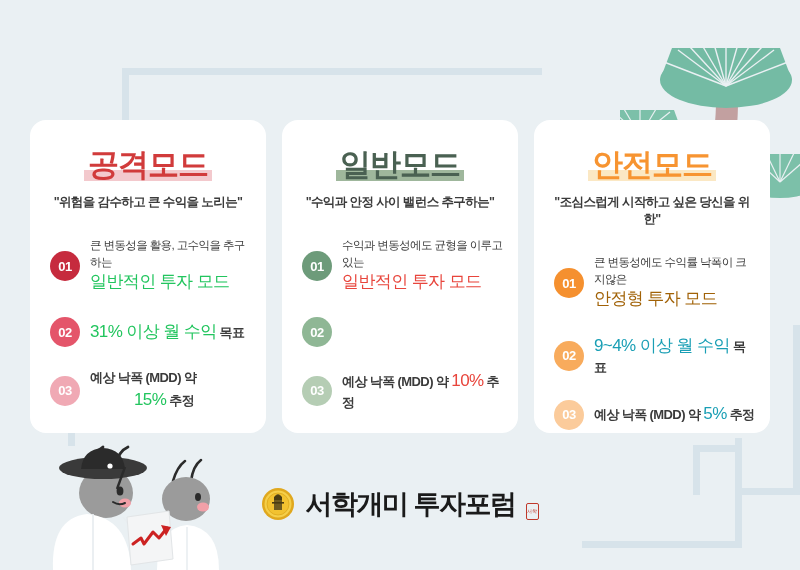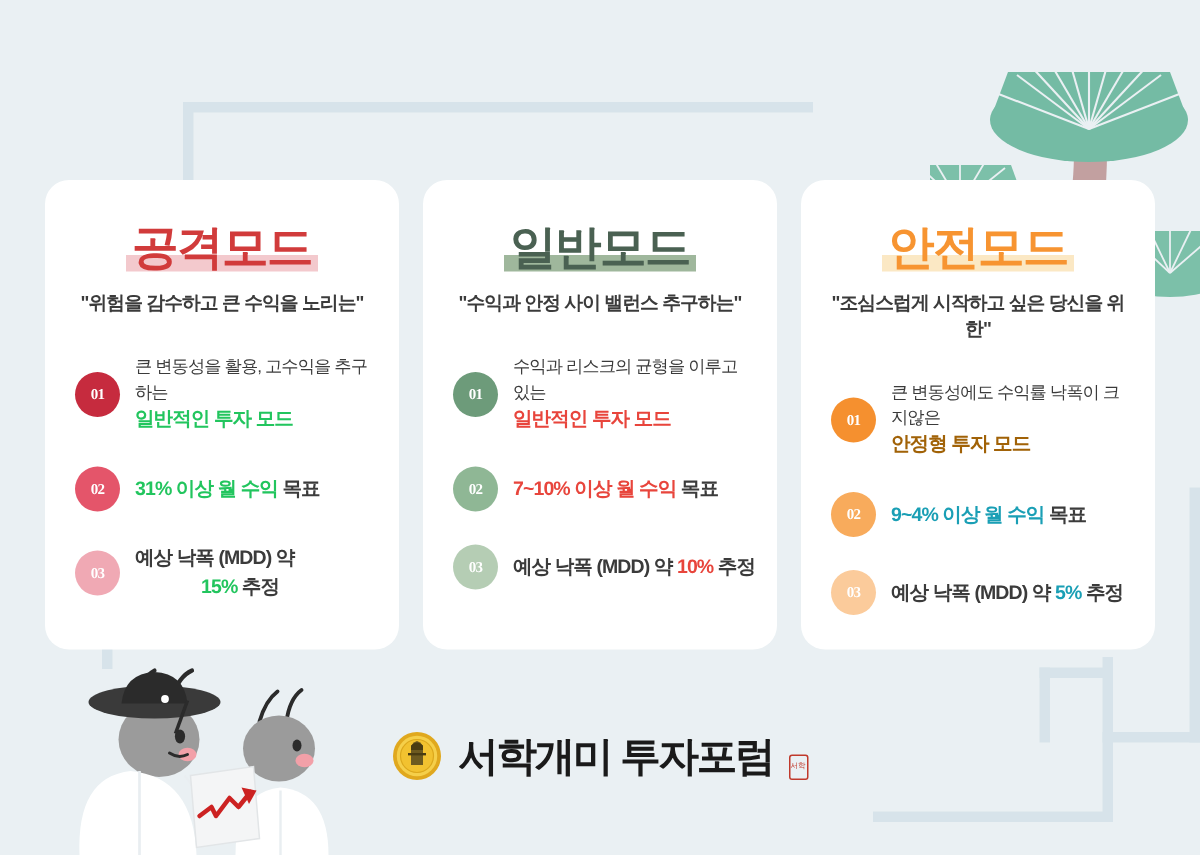--- a/index.html
+++ b/index.html
@@ -86,36 +86,35 @@
     align-items: center;
     gap: 10px;
     padding-left: 6px;
   }
   .badge {
     flex: 0 0 auto;
     width: 30px;
     height: 30px;
     border-radius: 50%;
     color: #fff;
-    font-size: 10px;
+    font-size: 13px;
     font-weight: bold;
     display: flex;
     align-items: center;
     justify-content: center;
     letter-spacing: -0.5px;
-    font-family: Liberation Serif, serif;
   }
   .item-text {
     font-size: 11.5px;
     color: #3b3b3b;
     line-height: 1.45;
     letter-spacing: -0.6px;
   }
   .item-text .hl { font-weight: bold; }
-  .item-text .big { font-size: 13px; font-weight: bold; }
+  .item-text .big { font-size: 17px; font-weight: normal; }
   .item-text .plain { color: #3b3b3b; font-weight: bold; font-size: 13px; }
 
   
   .characters { position: absolute; left: 45px; bottom: 0; width: 230px; height: 125px; z-index: 4; }
 
   
   .brand {
     position: absolute;
     left: 0; right: 0;
     bottom: 48px;
@@ -246,29 +245,26 @@
   <div class="card">
     <div class="card-title-wrap">
       <div class="title-underline" style="background: rgb(159, 183, 156);"></div>
       <div class="card-title" style="color: rgb(74, 97, 82);">일반모드</div>
     </div>
     <div class="card-subtitle">"수익과 안정 사이 밸런스 추구하는"</div>
     <div class="items">
       <div class="item">
         <div class="badge" style="background: rgb(109, 155, 122);">01</div>
         <div class="item-text">
-          <div>수익과 리스크의 균형을 이루고 있는</div>
+          <div>수익과 변동성에도 균형을 이루고 있는</div>
           <div class="big hl" style="color: rgb(232, 69, 60);">일반적인 투자 모드</div>
         </div>
       </div>
       <div class="item">
         <div class="badge" style="background: rgb(143, 183, 149);">02</div>
-        <div class="item-text">
-          <span class="big hl" style="color: rgb(232, 69, 60);">7~10% 이상 월 수익</span><span class="plain"> 목표</span>
-        </div>
       </div>
       <div class="item">
         <div class="badge" style="background: rgb(181, 205, 180);">03</div>
         <div class="item-text">
           <span class="plain">예상 낙폭 (MDD) 약 </span><span class="big hl" style="color: rgb(232, 69, 60);">10%</span><span class="plain"> 추정</span>
         </div>
       </div>
     </div>
   </div>
 

